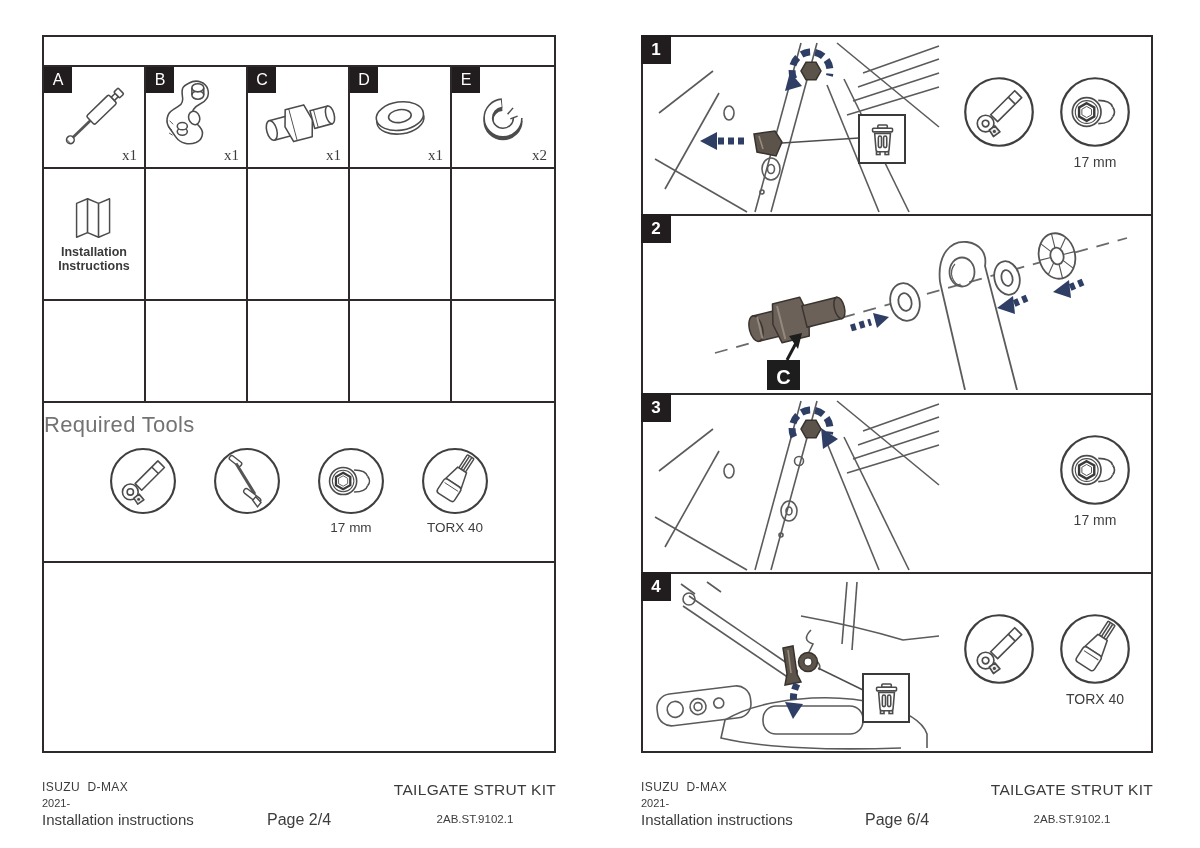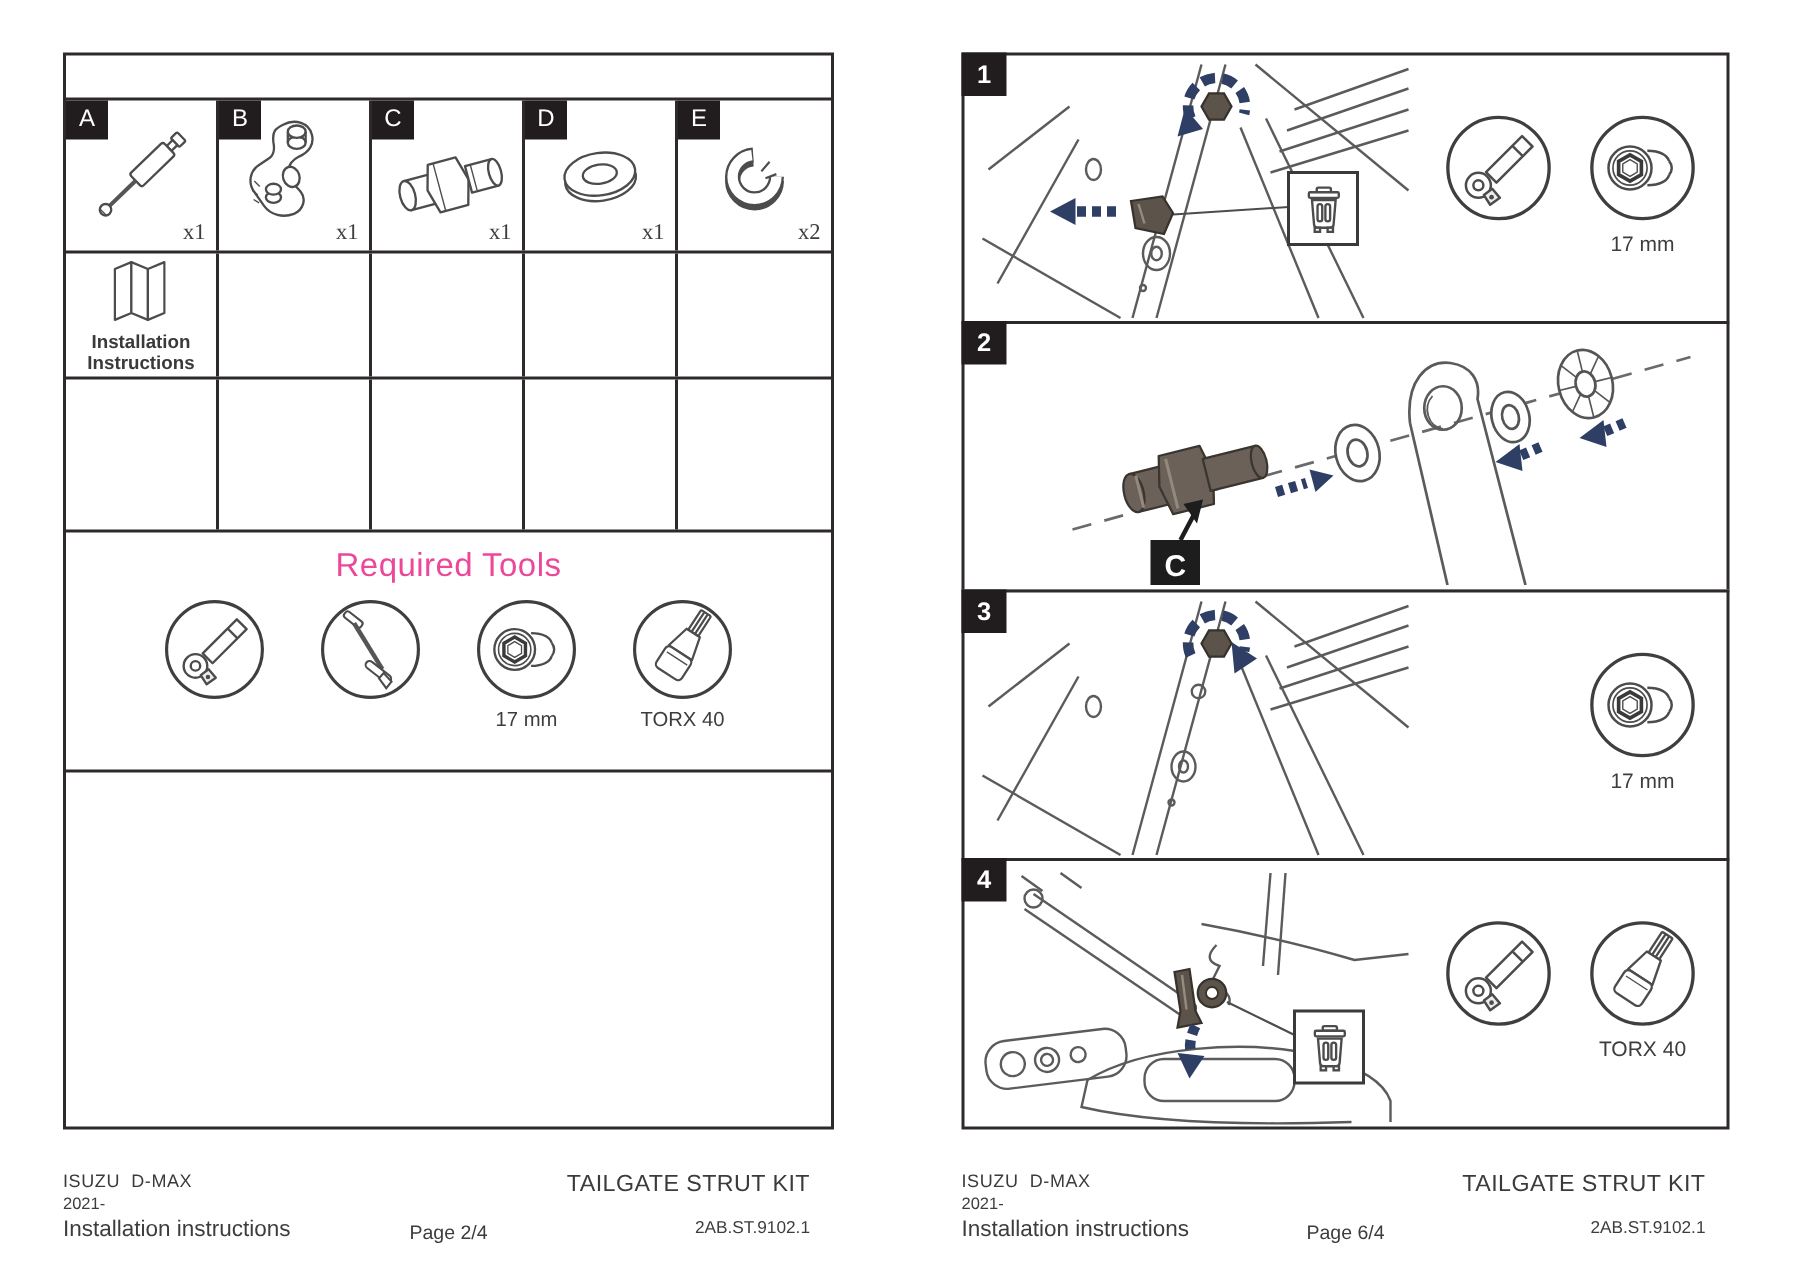--- a/index.html
+++ b/index.html
@@ -6,32 +6,32 @@
   html,body { width:1200px; height:848px; background:#ffffff;
               font-family:"Liberation Sans", sans-serif; color:#3d3d3d; }
   .page-canvas { position:relative; width:1200px; height:848px; background:#fff; overflow:hidden; }
 
   
   .lp { position:absolute; left:42px; top:35px; width:514px; height:718px;
         border:2px solid #2e2a2b; display:flex; flex-direction:column; background:#fff; }
   .lp-header { height:30px; border-bottom:2px solid #2e2a2b; }
   .row5 { display:grid; grid-template-columns:repeat(5,1fr); border-bottom:2px solid #2e2a2b; }
   .row-parts { height:102px; }
-  .row-manual { height:84px; }
+  .row-manual { height:132px; }
   .row-blank { height:102px; }
   .cell { position:relative; border-right:2px solid #2e2a2b; display:flex; align-items:center; justify-content:center; }
   .cell:last-child { border-right:none; }
   .part-badge { position:absolute; top:0; left:0; width:28px; height:26px; background:#211c1d;
                 color:#fff; font-size:16px; display:flex; align-items:center; justify-content:center; }
   .part-qty { position:absolute; bottom:3px; right:7px; font-size:15px; color:#3d3d3d;font-family:Liberation Serif, serif; }
   .manual-cell { flex-direction:column; gap:4px; }
   .manual-label { font-weight:bold; font-size:12.5px; line-height:1.15; text-align:center; color:#3a3a3a; }
 
   .tools-sec { height:160px; border-bottom:2px solid #2e2a2b; position:relative; }
-  .tools-title { text-align:center; font-size:22px; color:#ec4899; margin-top:9px; letter-spacing:.3px; }
+  .tools-title { font-size:22px; color:#737373; margin-top:9px; letter-spacing:.3px; }
   .tools-row { display:flex; justify-content:center; gap:26px; margin-top:8px; }
   .tool-col { display:flex; flex-direction:column; align-items:center; width:78px; }
   .tool-label { font-size:13.5px; color:#3d3d3d; margin-top:4px; white-space:nowrap; }
   .lp-empty { flex:1; }
 
   
   .rp { position:absolute; left:641px; top:35px; width:512px; }
   .panel { position:relative; height:181px; border:2px solid #2e2a2b; background:#fff; }
   .panel + .panel { margin-top:-2px; }
   .step-badge { position:absolute; top:-2px; left:-2px; width:30px; height:29px; background:#211c1d;
@@ -42,22 +42,22 @@
   .rtool { display:flex; flex-direction:column; align-items:center; width:80px; }
   .rtool-label { font-size:14px; color:#3d3d3d; margin-top:5px; white-space:nowrap; }
 
   
   .footer { position:absolute; height:50px; }
   .footer-left-page { left:42px; top:780px; width:514px; }
   .footer-right-page { left:641px; top:780px; width:512px; }
   .f-brand { font-size:12px; color:#3b3b3b; white-space:pre; letter-spacing:.4px; }
   .f-year { font-size:11px; margin-top:3px; }
   .f-doc  { font-size:15px; margin-top:2px; }
-  .f-page { position:absolute; left:0; right:0; bottom:1px; text-align:center; font-size:13px; }
-  .f-right { position:absolute; right:16px; top:1px; text-align:right; }
+  .f-page { position:absolute; left:0; right:0; bottom:1px; text-align:center; font-size:16px; }
+  .f-right { position:absolute; right:0; top:1px; text-align:center; }
   .f-product { font-size:15.5px; color:#3b3b3b; letter-spacing:.3px; }
   .f-code { font-size:11.5px; margin-top:14px; }
 
   svg { display:block; }
 </style>
 </head>
 <body>
 
 <svg width="0" height="0" style="position:absolute" aria-hidden="true">
   <defs>

